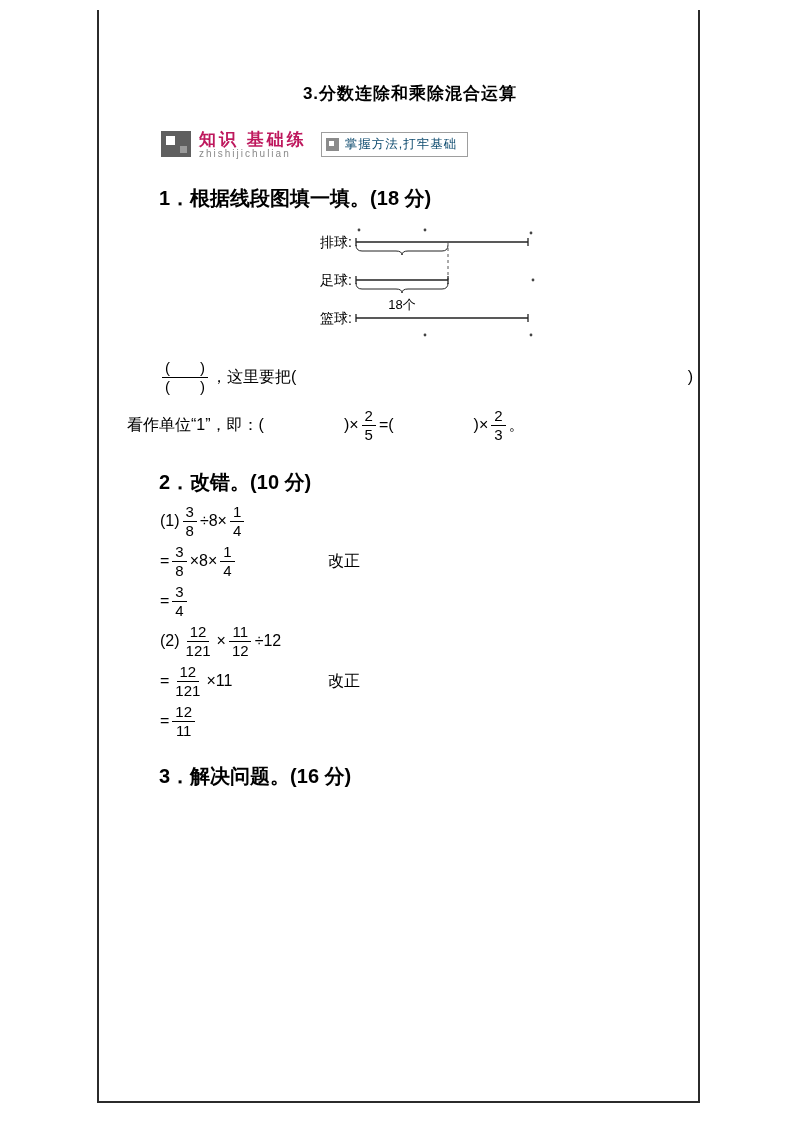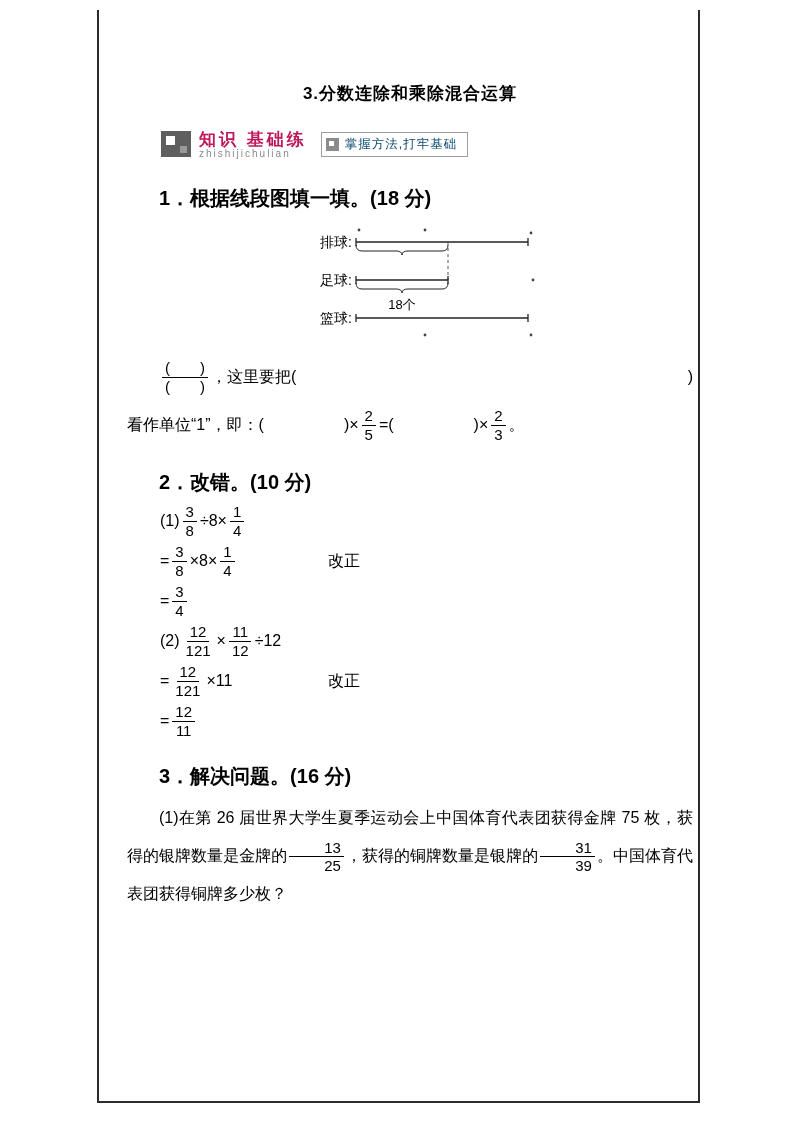--- a/index.html
+++ b/index.html
@@ -214,22 +214,15 @@
           <span class="frac">
             <span class="fnum">12</span>
             <span class="fden">11</span>
           </span>
       </div>
 
     </div>
 
     <div class="qhead">3．解决问题。(16 分)</div>
 
-    <p class="para indent q3p"><span class="tok">(1)在第 26 届世界大学生夏季运动会上中国体育代表团获得金牌 75 枚，获得的银牌数量是金牌的</span><span class="frac">
-          <span class="fnum">13</span>
-          <span class="fden">25</span>
-        </span><span class="tok">，获得的铜牌数量是银牌的</span><span class="frac">
-          <span class="fnum">31</span>
-          <span class="fden">39</span>
-        </span><span class="tok">。中国体育代表团获得铜牌多少枚？</span></p>
 
   </div>
 </div>
 
 </body></html>

